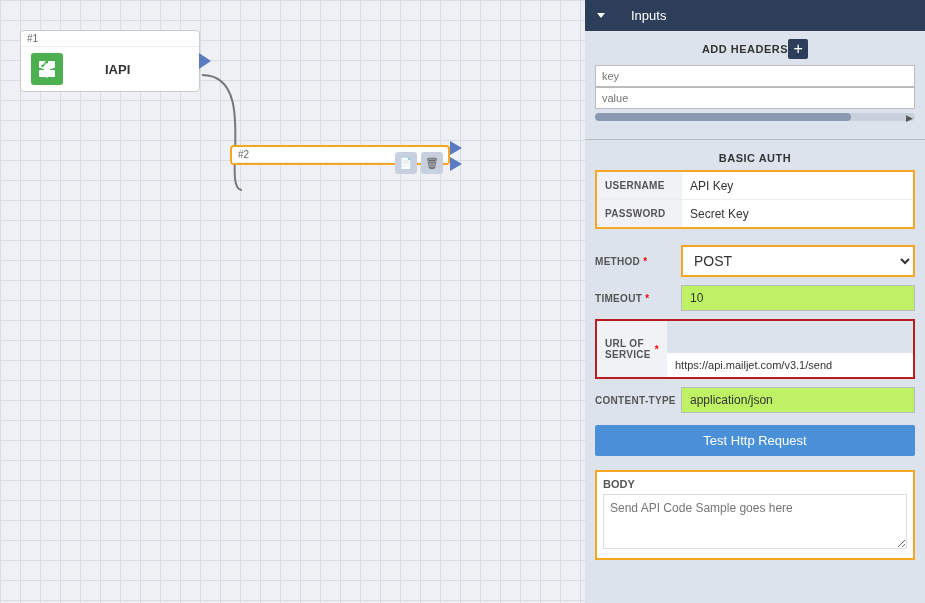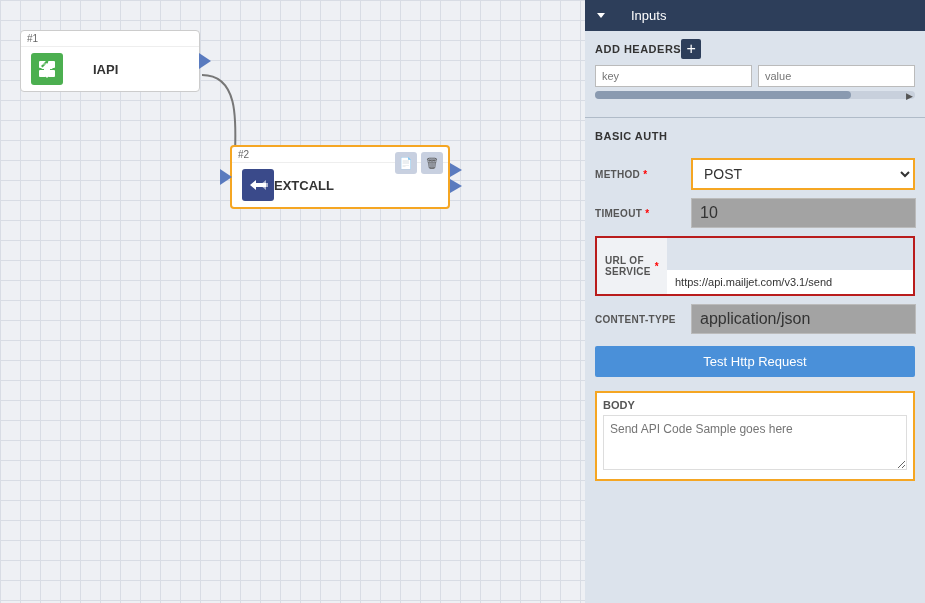--- a/index.html
+++ b/index.html
@@ -36,20 +36,21 @@
     .node-label {
       font-size: 10px;
       color: #666;
       padding: 2px 6px;
       border-bottom: 1px solid #eee;
     }
 
     .node-body {
       display: flex;
       align-items: center;
+      gap: 6px;
       padding: 6px 10px;
     }
 
     .node-icon {
       width: 32px;
       height: 32px;
       background: #4caf50;
       border-radius: 3px;
       display: flex;
       align-items: center;
@@ -169,41 +170,41 @@
       padding: 8px 10px;
     }
 
     .section-title {
       font-size: 11px;
       font-weight: bold;
       color: #333;
       letter-spacing: 0.5px;
       display: flex;
       align-items: center;
-      justify-content: flex-start;
+      justify-content: center;
       margin-bottom: 6px;
     }
 
     .add-btn {
       background: #2d3e5a;
       color: white;
       border: none;
       width: 20px;
       height: 20px;
       font-size: 16px;
       line-height: 18px;
       text-align: center;
       cursor: pointer;
       border-radius: 2px;
     }
 
     .headers-row {
       display: flex;
-      gap: 6px;
       margin-bottom: 4px;
+      flex-direction: column;
     }
 
     .headers-row input {
       flex: 1;
       border: 1px solid #bbb;
       padding: 4px 6px;
       font-size: 11px;
       background: white;
       color: #aaa;
     }
@@ -270,40 +271,40 @@
       outline: none;
     }
 
     .form-row {
       display: flex;
       align-items: center;
       margin-bottom: 4px;
     }
 
     .form-label {
-      width: 96px;
+      width: 86px;
       font-size: 10px;
       font-weight: bold;
       color: #555;
       letter-spacing: 0.3px;
       flex-shrink: 0;
       padding-right: 4px;
     }
 
     .form-label .required {
       color: red;
     }
 
     .form-input {
       flex: 1;
       border: 1px solid #bbb;
       padding: 5px 8px;
-      font-size: 16px;
-      color: #333;
-      background: #a3a3a3;
+      font-size: 12px;
+      color: #333;
+      background: #bef264;
       outline: none;
     }
 
     .form-select {
       flex: 1;
       border: 2px solid #f5a623;
       padding: 5px 7px;
       font-size: 14px;
       color: #333;
       background: white;
@@ -432,30 +433,20 @@
           <circle cx="24" cy="19" r="3" fill="white"></circle>
         </svg>
       </div>
       <div class="node-title">IAPI</div>
     </div>
     <div class="node-connector-right"></div>
   </div>
 
   <div class="node node2">
     <div class="node-label">#2</div>
-    <div class="node-body" style="padding-right: 50px;">
-      <div class="node-connector-left"></div>
-      <div class="node-icon node-icon-extcall">
-        <svg width="20" height="18" viewBox="0 0 20 18">
-          <polygon points="2,9 8,4 8,7 18,7 18,11 8,11 8,14" fill="white"></polygon>
-          <polygon points="12,9 18,4 18,7 20,7 20,11 18,11 18,14" fill="white" opacity="0.6"></polygon>
-        </svg>
-      </div>
-      <div class="node-title">EXTCALL</div>
-    </div>
     <div class="node2-extra-icons">
       <div class="icon-btn">📄</div>
       <div class="icon-btn">🗑</div>
     </div>
     <div style="position:absolute;right:-14px;top:calc(50% - 14px);">
       <div class="arrow-right"></div>
     </div>
     <div style="position:absolute;right:-14px;top:calc(50% + 2px);">
       <div class="arrow-right"></div>
     </div>
@@ -484,20 +475,30 @@
       <div class="scrollbar-thumb"></div>
       <span style="position:absolute;right:2px;top:0;font-size:9px;color:#555">▶</span>
     </div>
   </div>
 
   <div class="divider"></div>
 
   <div class="section">
     <div class="section-title">
       <span>BASIC AUTH</span>
+    </div>
+    <div class="basic-auth-section">
+      <div class="auth-row">
+        <div class="auth-label">USERNAME</div>
+        <input class="auth-input" type="text" value="API Key" style="">
+      </div>
+      <div class="auth-row">
+        <div class="auth-label">PASSWORD</div>
+        <input class="auth-input" type="text" value="Secret Key" style="">
+      </div>
     </div>
   </div>
 
   <div class="section" style="padding-top:2px;padding-bottom:2px;">
     <div class="form-row">
       <div class="form-label">
         <span>METHOD</span>
         <span class="required"> *</span>
       </div>
       <select class="form-select">

